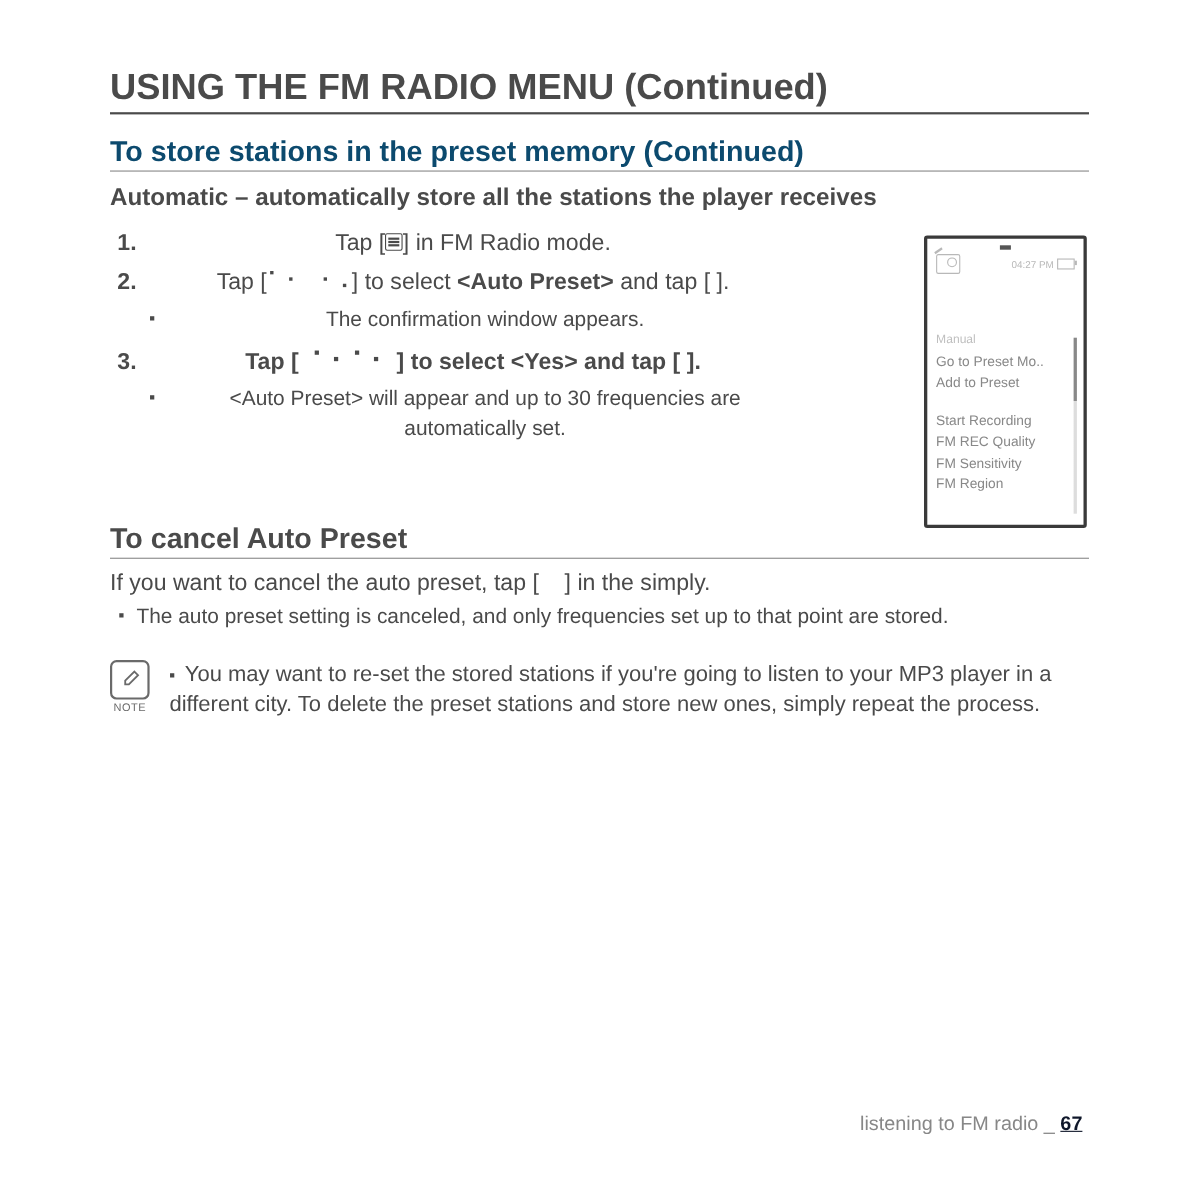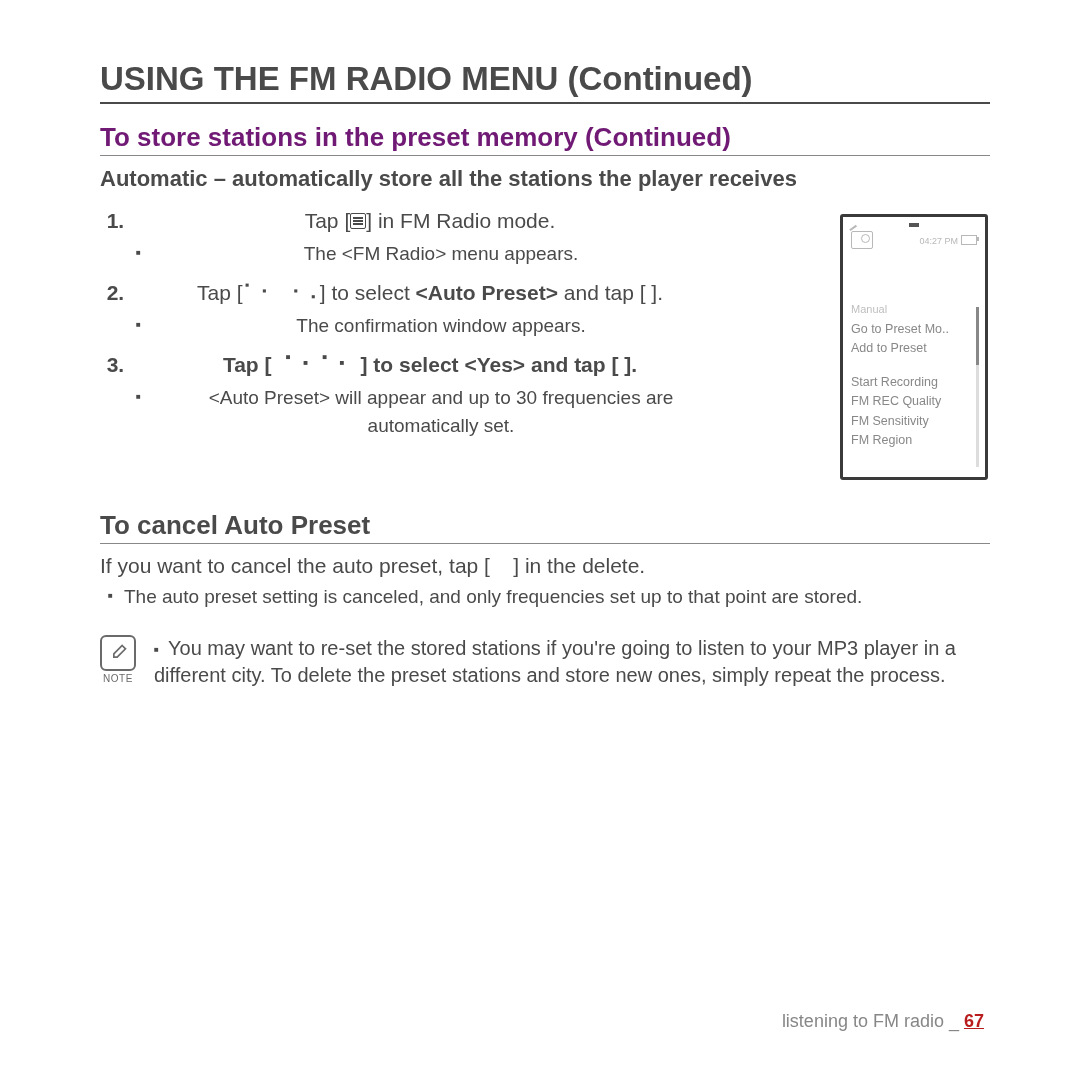--- a/index.html
+++ b/index.html
@@ -24,21 +24,21 @@
     font-size: 33px;
     font-weight: bold;
     color: #4a4a4a;
     margin: 0 0 6px 0;
     border-bottom: 2.5px solid #4a4a4a;
     padding-bottom: 4px;
   }
   .h2 {
     font-size: 26px;
     font-weight: bold;
-    color: #701a75;
+    color: #0c4a6e;
     margin: 18px 0 4px 0;
     border-bottom: 1.5px solid #888;
     padding-bottom: 2px;
   }
   .h3 {
     font-size: 22px;
     font-weight: bold;
     color: #4a4a4a;
     margin: 10px 0 14px 0;
   }
@@ -219,61 +219,58 @@
   .note-txt .bullet {
     display:inline-block; width:8px; font-size:8px; vertical-align:3px; margin-right:6px;
   }
   .footer {
     position: absolute;
     bottom: 48px;
     right: 96px;
     font-size: 18px;
     color: #878787;
   }
-  .footer .pg { font-weight: bold; color:#b91c1c;text-decoration:underline;}
+  .footer .pg { font-weight: bold; color:#0f172a;text-decoration:underline;}
   b { font-weight: bold; }
 </style>
 </head>
 <body>
 
 <div class="page">
 
   <div class="h1">USING THE FM RADIO MENU (Continued)</div>
 
   <div class="h2">To store stations in the preset memory (Continued)</div>
 
   <div class="h3">Automatic – automatically store all the stations the player receives</div>
 
   <div class="section">
     <ol class="steps">
       <li>
         <span>Tap [</span><span class="glyph menu"></span><span>] in FM Radio mode.</span>
-        <ul class="sub">
-            <li>The &lt;FM Radio&gt; menu appears.</li>
-          </ul>
       </li>
       <li>
         <span>Tap [</span><span class="arrows">⠁⠂ ⠐⠠</span><span>] to select </span><b>&lt;Auto Preset&gt;</b><span> and tap [    ].</span>
         <ul class="sub">
             <li>The confirmation window appears.</li>
           </ul>
       </li>
       <li>
         <b><span>Tap [ </span><span class="arrows">⠈⠐ ⠁⠂</span><span> ] to select </span><span>&lt;Yes&gt;</span><span> and tap [     ].</span></b>
         <ul class="sub">
             <li>&lt;Auto Preset&gt; will appear and up to 30 frequencies are automatically set.</li>
           </ul>
       </li>
     </ol>
   </div>
 
   <div class="h2b">To cancel Auto Preset</div>
 
   <div class="body">
-    <span>If you want to cancel the auto preset, tap [</span>&nbsp;&nbsp;&nbsp;&nbsp;<span>] in the delete.</span>
+    <span>If you want to cancel the auto preset, tap [</span>&nbsp;&nbsp;&nbsp;&nbsp;<span>] in the simply.</span>
   </div>
   <ul class="sub2">
       <li>The auto preset setting is canceled, and only frequencies set up to that point are stored.</li>
     </ul>
 
   <div class="note-row">
     <div class="note-ico">
       <div class="box">
         <svg width="20" height="20" viewBox="0 0 24 24" fill="none" stroke="#6a6a6a" stroke-width="2">
             <path d="M17 3l4 4L11 17H7v-4L17 3z"></path>

